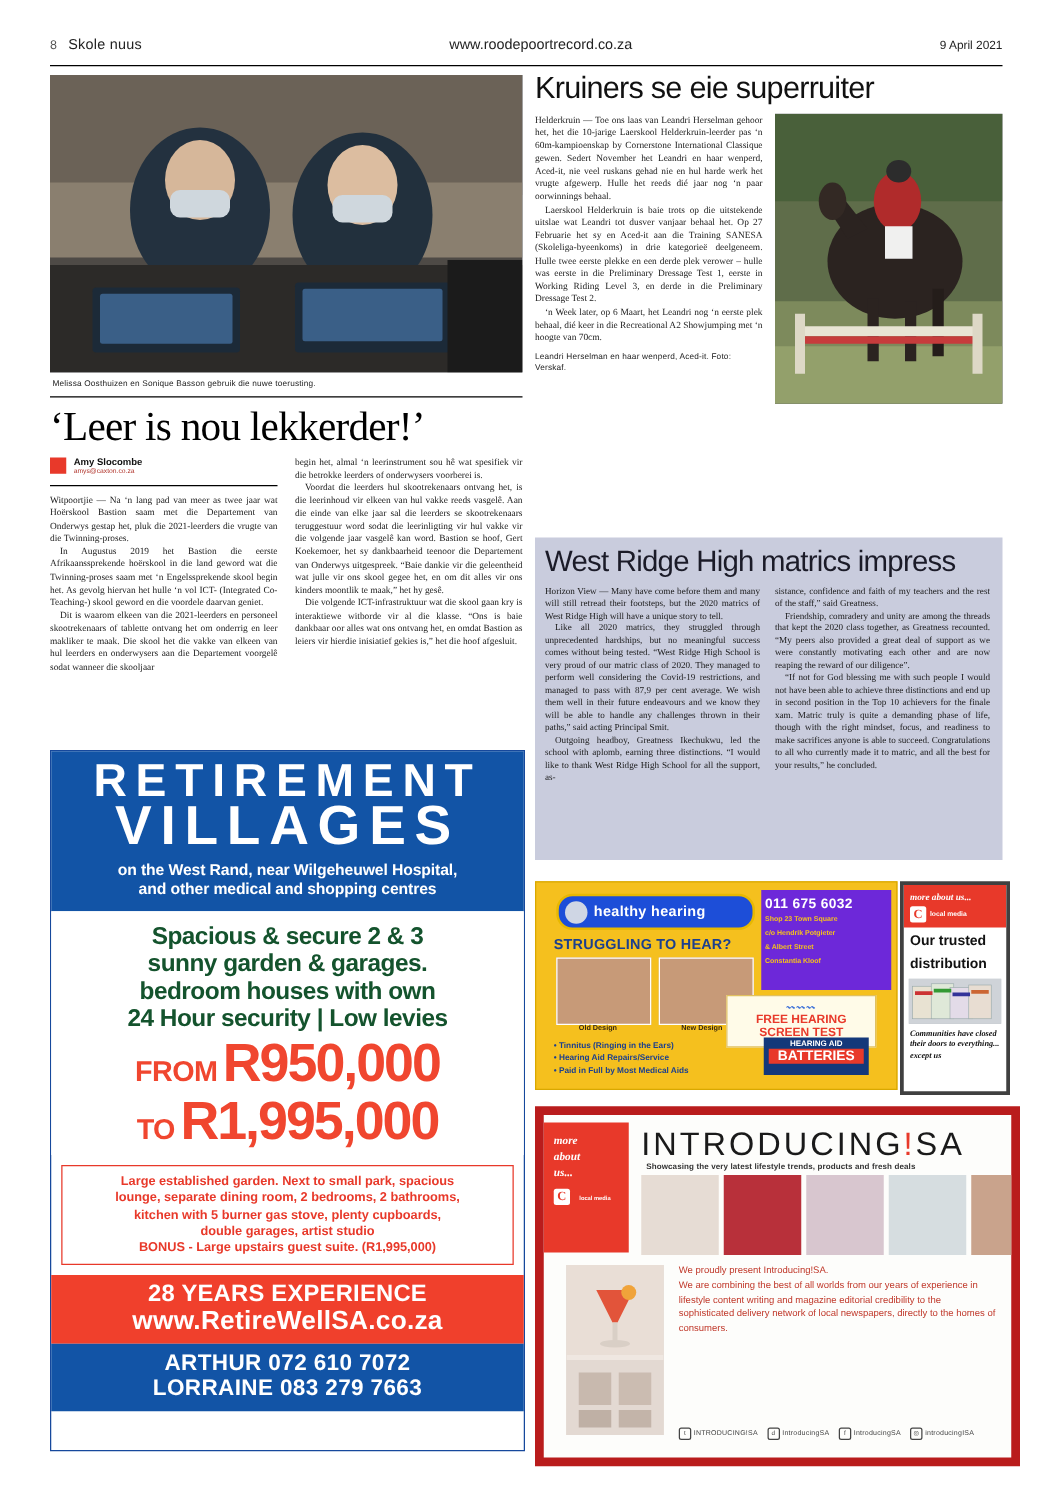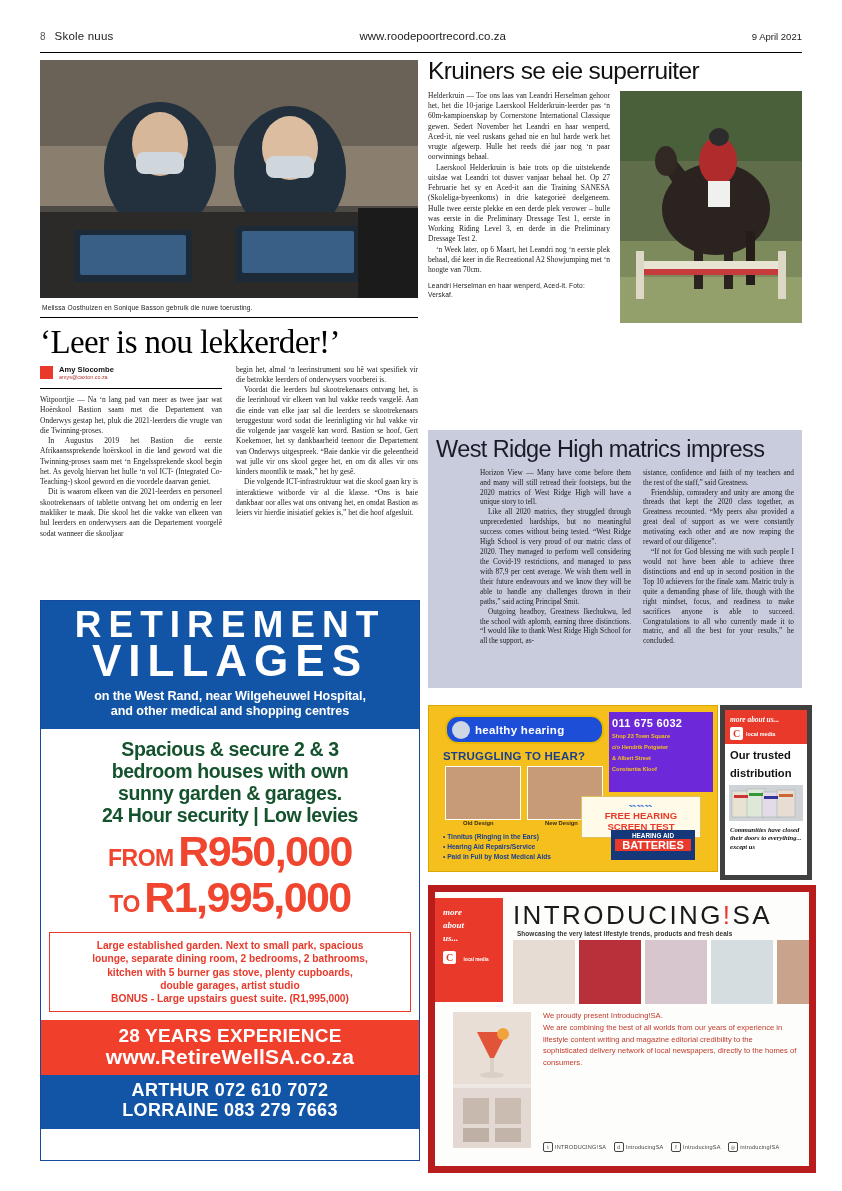--- a/index.html
+++ b/index.html
@@ -42,21 +42,21 @@
   .artB .wrap{display:flex;gap:10px;}
   .artB .txt{width:182px;}
   .artB .phbox{width:182px;}
   .artB .ph{width:182px;height:232px;}
   .kcap{margin-top:5px;}
 
   
   .artC{position:absolute;left:428px;top:430px;width:374px;height:258px;background:#c9ccdd;}
   .artC .inner{padding:7px 8px 8px 8px;}
   .artC h2{margin:0 0 6px 0;font-family:"Liberation Sans",sans-serif;font-size:23.5px;font-weight:400;letter-spacing:-.6px;color:#1b1b28;line-height:1.05;}
-  .artC .cols{display:flex;gap:12px;margin-left:44px;}
+  .artC .cols{display:flex;gap:12px;}
   .artC .col{width:172px;}
   .artC .body{font-size:7.3px;line-height:1.36;}
 
   
   .adRet{position:absolute;left:40px;top:600px;width:378px;height:559px;border:1px solid #16489c;background:#fff;font-family:"Liberation Sans",sans-serif;}
   .ret-blue{background:#1254a6;padding:7px 6px 9px 6px;}
   .ret-w1{color:#fff;font-weight:bold;text-align:center;font-size:37px;line-height:.92;letter-spacing:7px;}
   .ret-w2{color:#fff;font-weight:bold;text-align:center;font-size:44px;line-height:.95;letter-spacing:7px;margin-top:-2px;}
   .ret-sub{color:#fff;font-weight:bold;text-align:center;font-size:12.6px;line-height:1.22;margin-top:7px;letter-spacing:-.1px;}
   .ret-white{background:#fff;padding:9px 8px 6px 8px;}
@@ -89,21 +89,21 @@
   .hh-lab1{left:34px;}
   .hh-lab2{left:116px;}
   .hh-list{position:absolute;left:14px;top:126px;font-size:6.6px;font-weight:bold;color:#1b3f8f;line-height:1.55;}
   .hh-free{position:absolute;left:152px;top:90px;width:120px;height:42px;background:#fffbe8;border:1px solid #e0c060;text-align:center;padding-top:3px;box-sizing:border-box;}
   .hh-free .l1{font-size:9.6px;font-weight:bold;color:#e8392a;line-height:1.15;}
   .hh-bat{position:absolute;left:182px;top:124px;width:84px;height:30px;background:#14387a;text-align:center;padding-top:2px;box-sizing:border-box;}
   .hh-bat .b1{font-size:6.4px;font-weight:bold;color:#fff;}
   .hh-bat .b2{font-size:11px;font-weight:bold;color:#fff;background:#e8392a;margin:0 4px;}
 
   
-  .adMau{position:absolute;left:720px;top:705px;width:82px;height:165px;background:#fff;border:5px solid #404040;font-family:"Liberation Sans",sans-serif;overflow:hidden;}
+  .adMau{position:absolute;left:720px;top:705px;width:82px;height:165px;background:#fff;border:3px solid #404040;font-family:"Liberation Sans",sans-serif;overflow:hidden;}
   .mau-top{background:#e8392a;padding:5px 5px 4px 5px;}
   .mau-t1{color:#fff;font-family:"Liberation Serif",serif;font-style:italic;font-weight:bold;font-size:7.4px;}
   .mau-brand{display:flex;align-items:center;gap:3px;margin-top:3px;}
   .mau-c{width:13px;height:13px;background:#fff;border-radius:2px;color:#e8392a;font-weight:bold;font-size:10px;text-align:center;line-height:13px;font-family:"Liberation Serif",serif;}
   .mau-brand span{color:#fff;font-size:5.4px;font-weight:bold;}
   .mau-h{font-size:11.2px;font-weight:bold;color:#111;line-height:1.14;padding:5px 5px 0 5px;}
   .mau-im{margin:5px 4px 0 4px;height:36px;background:#b7bcc2;}
   .mau-q{font-family:"Liberation Serif",serif;font-style:italic;font-weight:bold;font-size:6.6px;line-height:1.35;color:#111;padding:5px 5px 0 5px;}
 
   
@@ -253,22 +253,22 @@
 
   <div class="adRet">
     <div class="ret-blue">
       <div class="ret-w1">RETIREMENT</div>
       <div class="ret-w2">VILLAGES</div>
       <div class="ret-sub">on the West Rand, near Wilgeheuwel Hospital,</div>
       <div class="ret-sub" style="margin-top:0">and other medical and shopping centres</div>
     </div>
     <div class="ret-white">
       <div class="ret-desc">Spacious &amp; secure 2 &amp; 3</div>
+      <div class="ret-desc">sunny garden &amp; garages.</div>
       <div class="ret-desc">bedroom houses with own</div>
-      <div class="ret-desc">sunny garden &amp; garages.</div>
       <div class="ret-desc">24 Hour security | Low levies</div>
       <div class="ret-price">
         <span class="sm">FROM</span>
         <span class="lg">R950,000</span>
       </div>
       <div class="ret-price">
         <span class="sm">TO</span>
         <span class="lg">R1,995,000</span>
       </div>
     </div>

